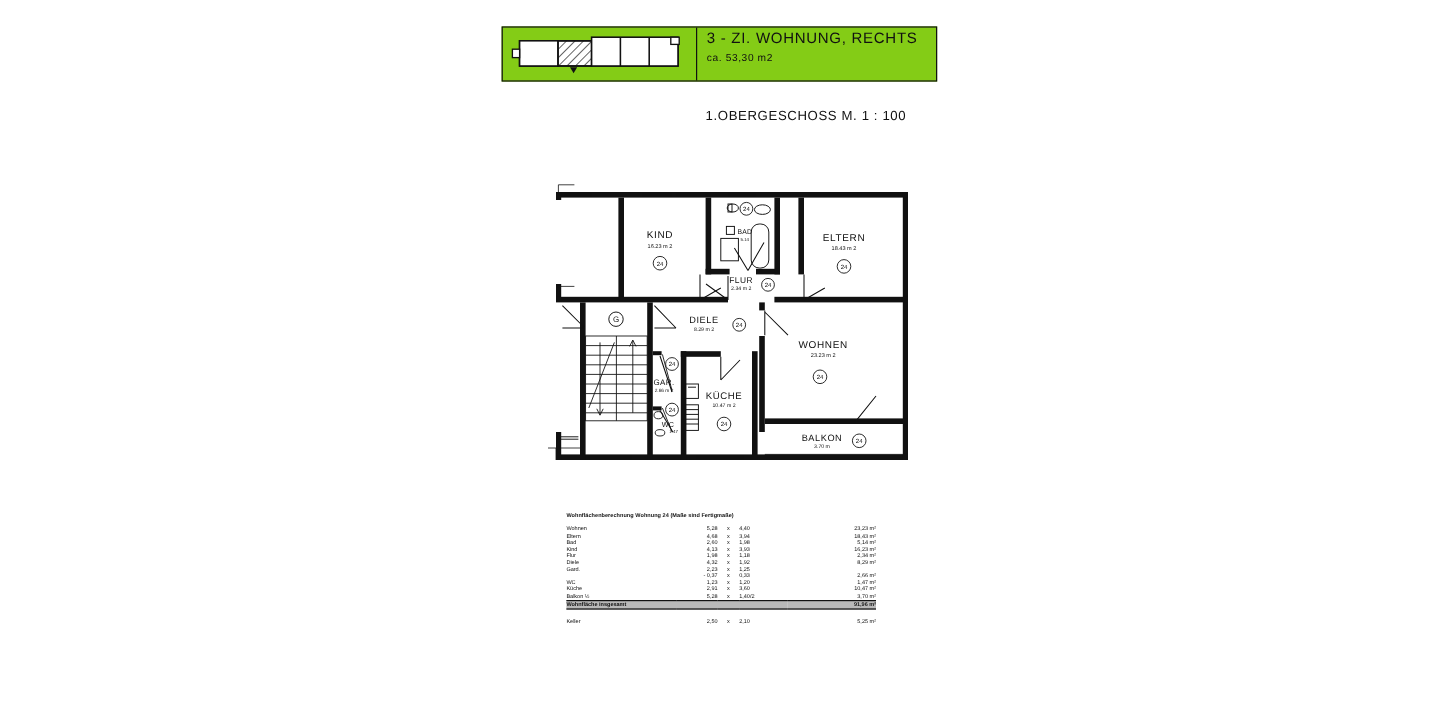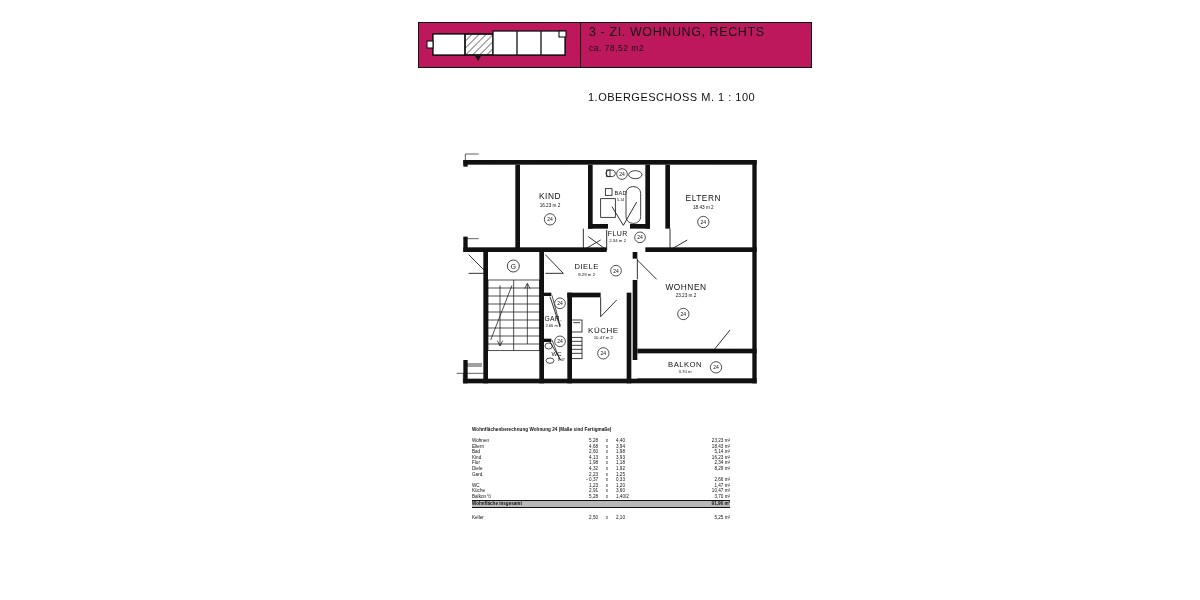--- a/index.html
+++ b/index.html
@@ -14,26 +14,26 @@
     overflow: hidden;
     font-family: "Liberation Sans", sans-serif;
     color: #111111;
   }
 
   
   #title-block {
     position: absolute;
     left: 418px;
     top: 22px;
-    width: 394px;
+    width: 363px;
     height: 46px;
     border: 1.6px solid #111;
     display: flex;
     box-sizing: border-box;
-    background: #be185d;
+    background: #84cc16;
   }
   #key-diagram-cell {
     width: 162px;
     border-right: 1.6px solid #111;
     position: relative;
     box-sizing: border-box;
   }
   #title-text-cell {
     flex: 1;
     padding: 2px 0 0 8px;
@@ -134,21 +134,21 @@
       <line x1="98" y1="8" x2="98" y2="32" stroke="#111" stroke-width="1.3"></line>
       <line x1="122" y1="8" x2="122" y2="32" stroke="#111" stroke-width="1.3"></line>
 
       <rect x="140" y="8" width="7" height="6" fill="#fff" stroke="#111" stroke-width="1.1"></rect>
 
       <polygon points="56,33 62,33 59,38" fill="#111"></polygon>
     </svg>
   </div>
   <div id="title-text-cell">
     <div id="title-main">3 - ZI. WOHNUNG, RECHTS</div>
-    <div id="title-sub">ca.  78,52 m2</div>
+    <div id="title-sub">ca.  53,30 m2</div>
   </div>
 </div>
 
 <div id="subtitle">1.OBERGESCHOSS M. 1 : 100</div>
 
 <div id="plan">
 <svg width="312" height="256" viewBox="0 0 936 768">
   <g stroke="#111" fill="none">
 
     <g fill="#111" stroke="none">

